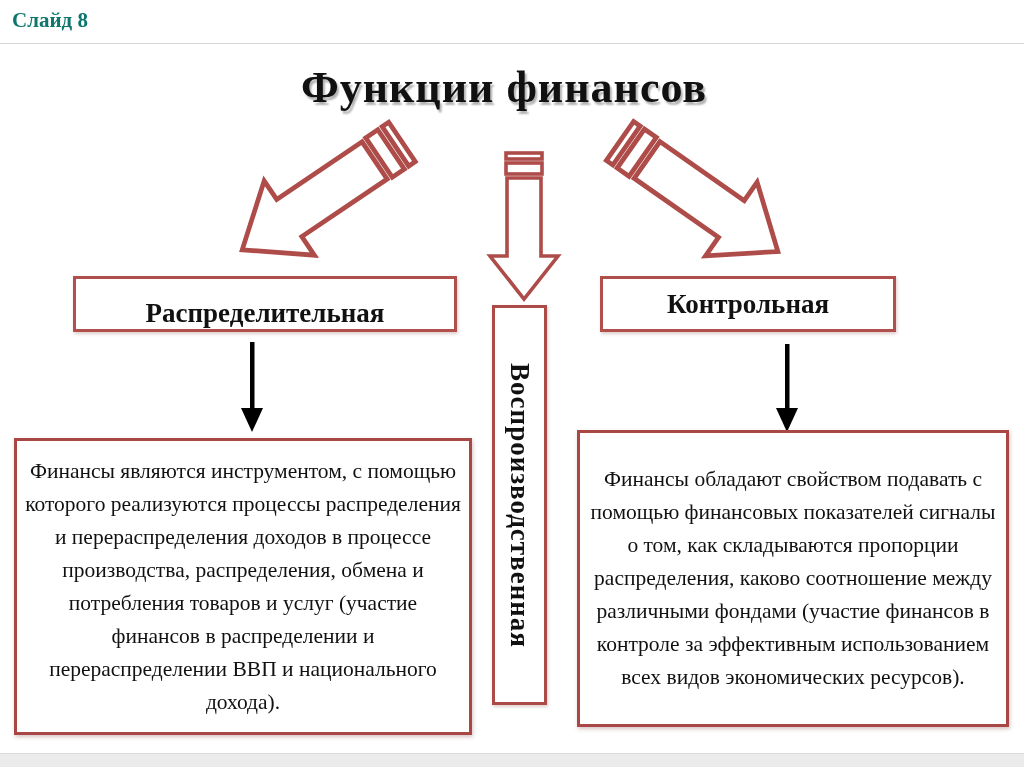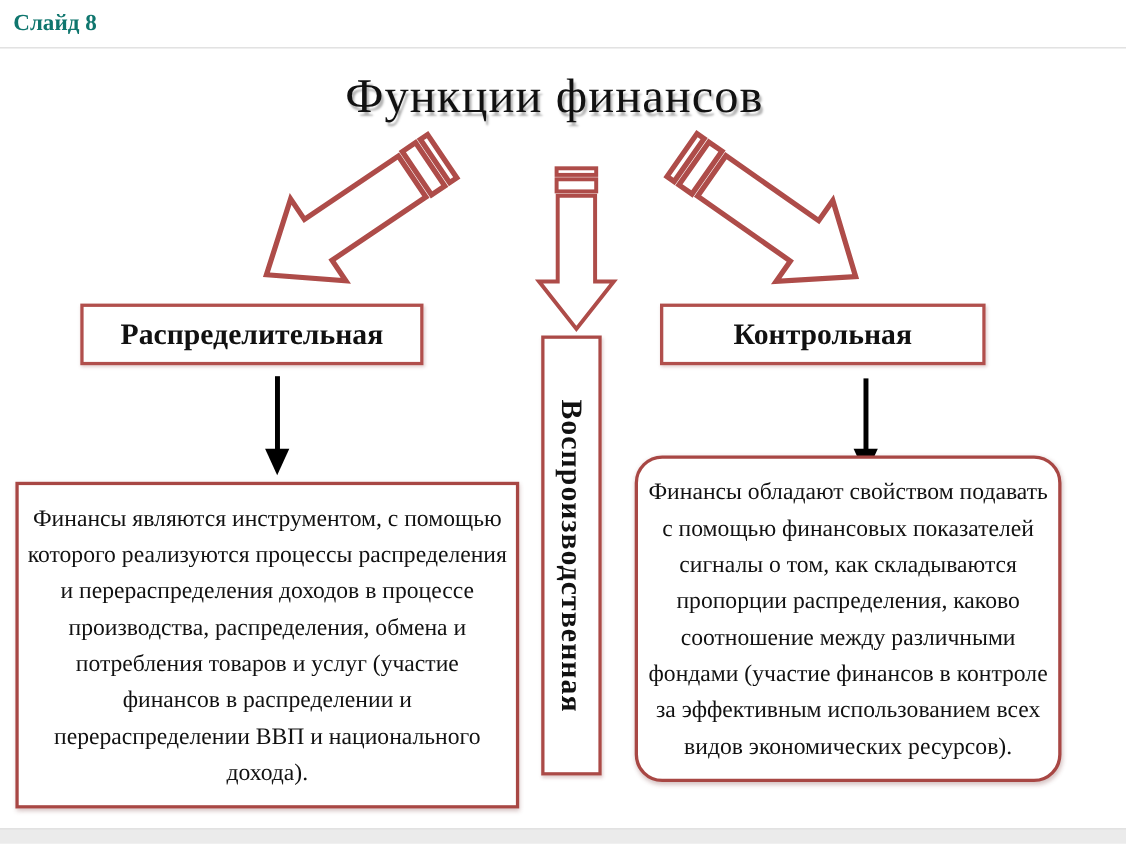--- a/index.html
+++ b/index.html
@@ -12,32 +12,32 @@
   .abs{position:absolute;}
 
   .slide-top-edge{left:0;top:43px;width:1024px;height:1px;background:#d6d6d6;}
   .bottom-band{left:0;top:753px;width:1024px;height:14px;background:#ebebeb;border-top:1px solid #dcdcdc;}
 
   .slide-label{
     left:12px;top:8px;font-size:21px;font-weight:bold;color:#0f766e;
   }
   .page-title{
     left:0;top:62px;width:1008px;text-align:center;
-    font-size:44px;font-weight:normal;letter-spacing:1px;
+    font-size:44px;font-weight:bold;letter-spacing:1px;
     text-shadow:2px 3px 2px rgba(0,0,0,0.30);
   }
 
   .label-box{
     border:3px solid #b14f4c;background:#fff;
     display:flex;align-items:center;justify-content:center;
     font-weight:bold;font-size:27px;
     box-shadow:1px 2px 3px rgba(130,60,60,0.25);
     box-sizing:border-box;
   }
-  .label-box.left{left:73px;top:276px;width:312px;height:56px;}
+  .label-box.left{left:73px;top:276px;width:384px;height:56px;align-items:flex-end;}
   .label-box.right{left:600px;top:276px;width:296px;height:56px;}
 
   .vertical-box{
     left:492px;top:305px;width:55px;height:400px;
     border:3px solid #ab4a47;background:#fff;
     display:flex;align-items:center;justify-content:center;
     box-shadow:1px 2px 3px rgba(130,60,60,0.25);
     box-sizing:border-box;overflow:visible;
   }
   .vertical-box .vtext{
@@ -48,21 +48,21 @@
   .text-box{
     border:3px solid #a84744;background:#fff;
     box-sizing:border-box;
     display:flex;align-items:center;justify-content:center;
     text-align:center;
     font-size:21.5px;line-height:33px;
     padding:6px 8px;
     box-shadow:1px 2px 4px rgba(120,60,60,0.30);
   }
   .text-box.left{left:14px;top:438px;width:458px;height:297px;}
-  .text-box.right{left:577px;top:414px;width:388px;height:297px;border-radius:25px;}
+  .text-box.right{left:577px;top:430px;width:432px;height:297px;}
 
   svg{display:block;}
 </style>
 </head>
 <body>
 
 <div class="abs slide-top-edge"></div>
 <div class="abs bottom-band"></div>
 
 <div class="abs slide-label">Слайд 8</div>

